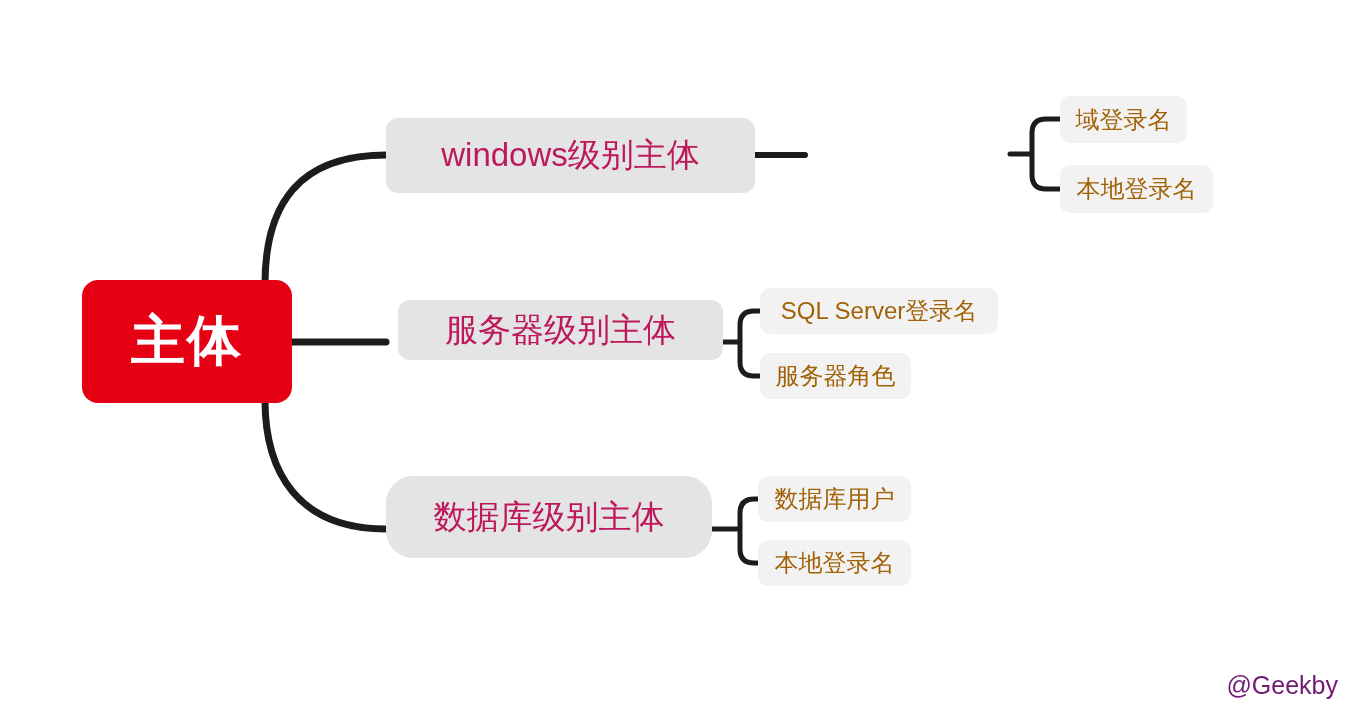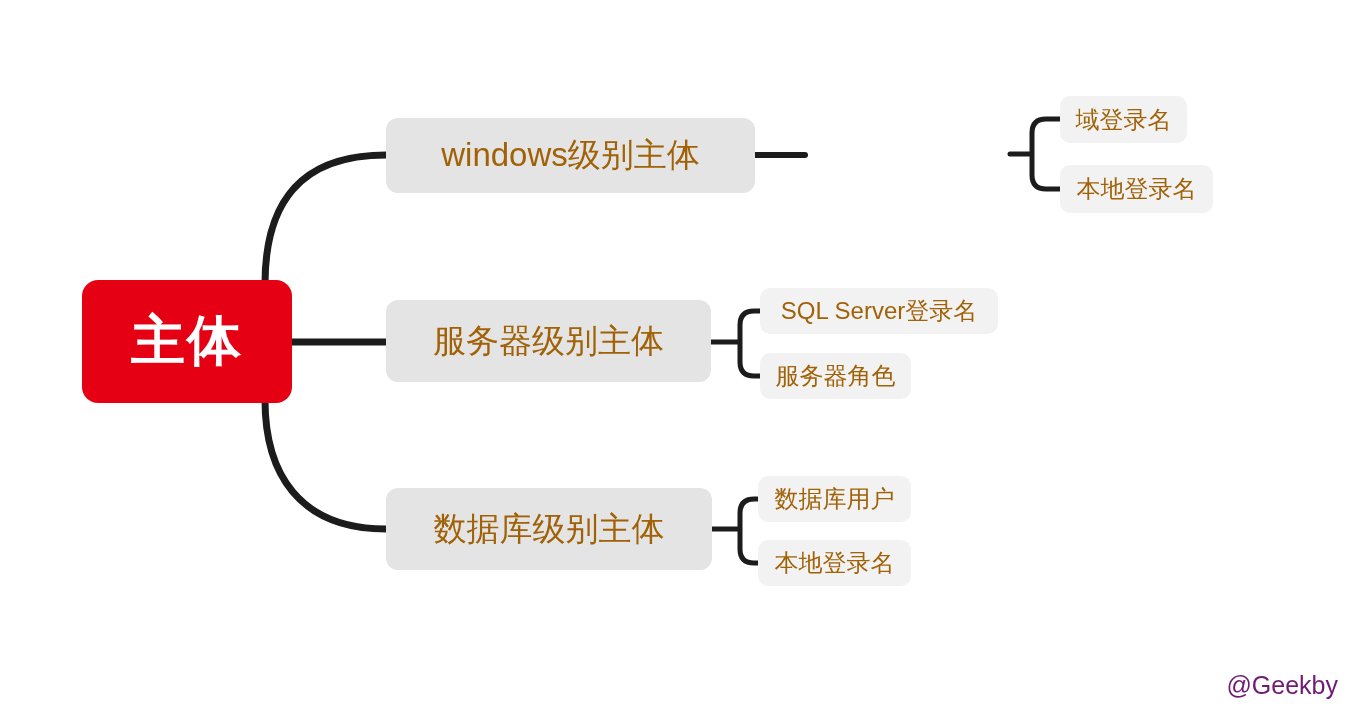--- a/index.html
+++ b/index.html
@@ -38,32 +38,32 @@
     background: #e60014;
     border-radius: 16px;
     color: #ffffff;
     font-size: 54px;
     font-weight: bold;
     letter-spacing: 2px;
   }
   .node-l1 {
     background: #e4e4e4;
     border-radius: 12px;
-    color: #a16207;
+    color: #be185d;
     font-size: 33px;
   }
   .node-l2 {
     background: #f2f2f2;
     border-radius: 10px;
     color: #a16207;
     font-size: 24px;
   }
   #n-windows       { left: 386px; top: 118px; width: 369px; height: 75px; }
-  #n-server        { left: 386px; top: 300px; width: 325px; height: 82px; }
-  #n-database      { left: 386px; top: 488px; width: 326px; height: 82px; }
+  #n-server        { left: 398px; top: 300px; width: 325px; height: 60px; }
+  #n-database      { left: 386px; top: 476px; width: 326px; height: 82px; border-radius: 27px; }
   #n-winlogin      { left: 805px; top: 131px; width: 205px; height: 47px; }
   #n-domainlogin   { left: 1060px; top: 96px;  width: 127px; height: 47px; }
   #n-locallogin    { left: 1060px; top: 165px; width: 153px; height: 48px; }
   #n-sqllogin      { left: 760px; top: 288px; width: 238px; height: 46px; }
   #n-serverrole    { left: 760px; top: 353px; width: 151px; height: 46px; }
   #n-dbuser        { left: 758px; top: 476px; width: 153px; height: 46px; }
   #n-dbrole        { left: 758px; top: 540px; width: 153px; height: 46px; }
   .watermark {
     position: absolute;
     right: 10px;

